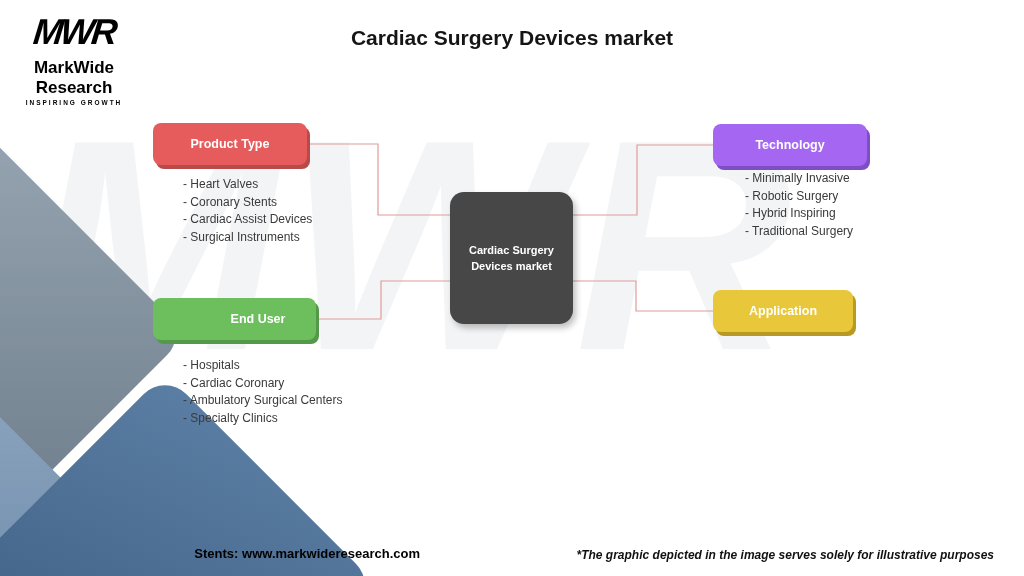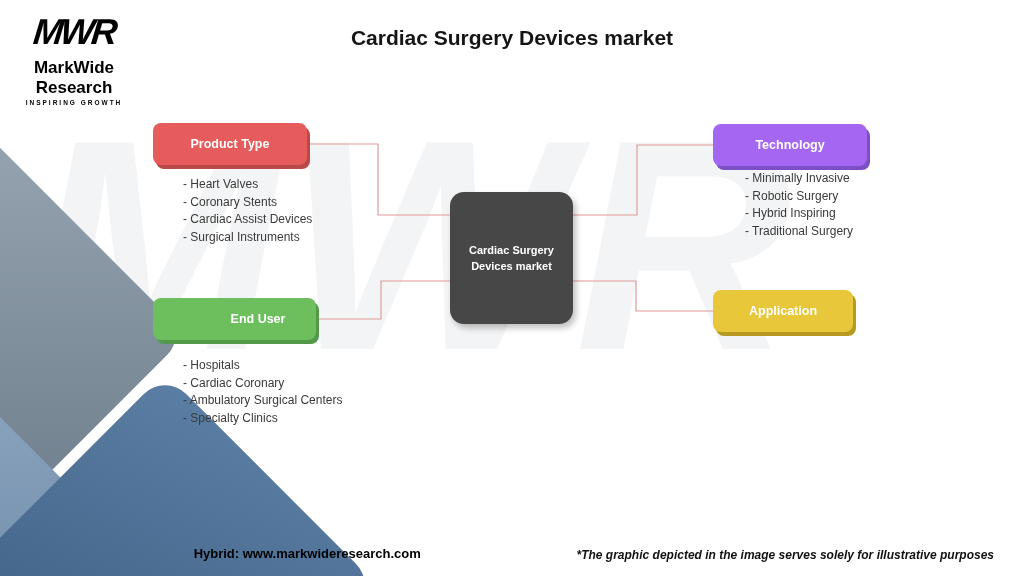--- a/index.html
+++ b/index.html
@@ -148,18 +148,18 @@
     <li>- Cardiac Coronary</li>
     <li>- Ambulatory Surgical Centers</li>
     <li>- Specialty Clinics</li>
   </ul>
 
   <div class="seg-box yellow box-application" style="background: rgb(232, 200, 58);">
     <span>Application</span>
   </div>
 
   <div class="source">
-    <span>Hybrid:</span>
+    <span>Stents:</span>
     <span>www.markwideresearch.com</span>
   </div>
   <div class="disclaimer">*The graphic depicted in the image serves solely for illustrative purposes</div>
 
 </div>
 
 </body></html>

